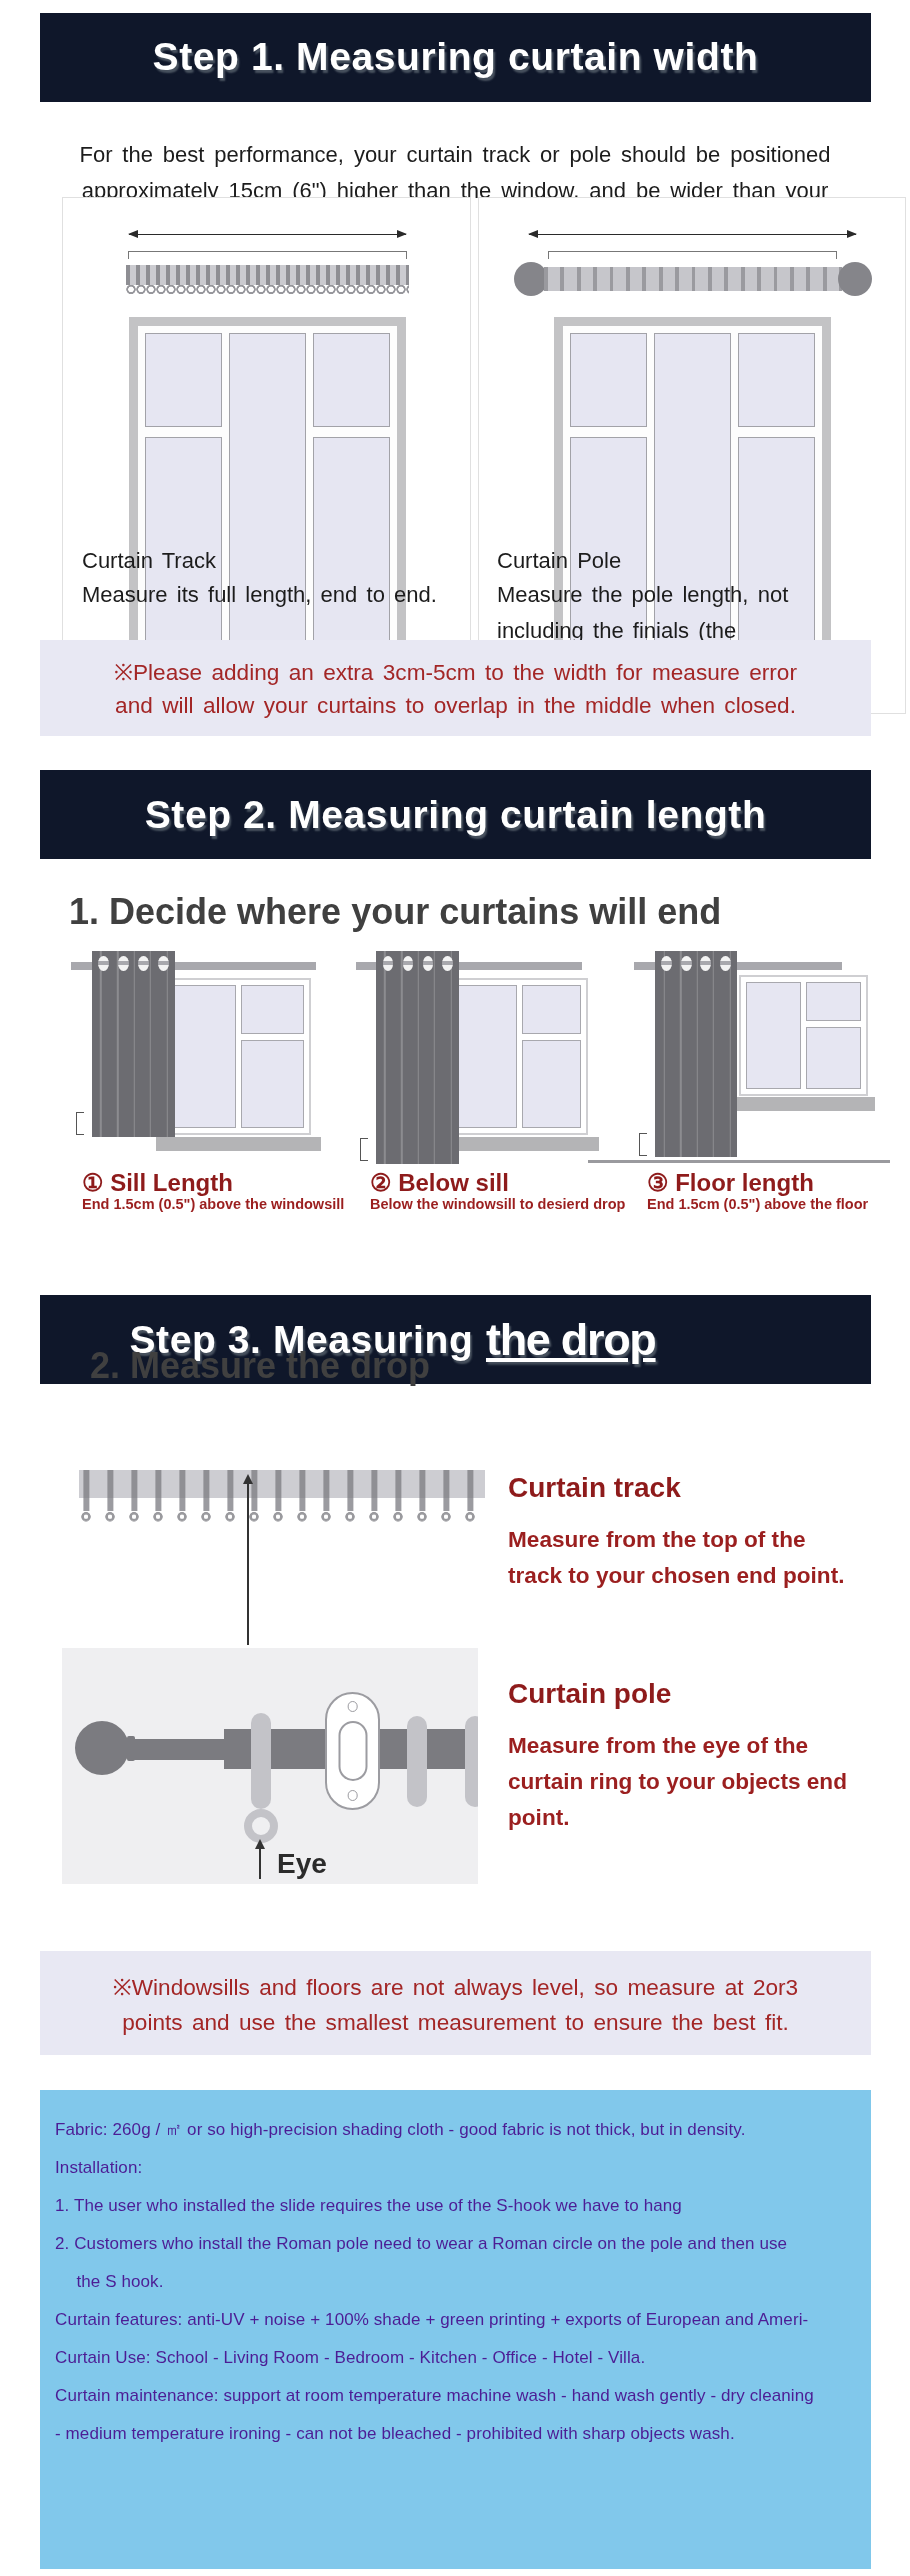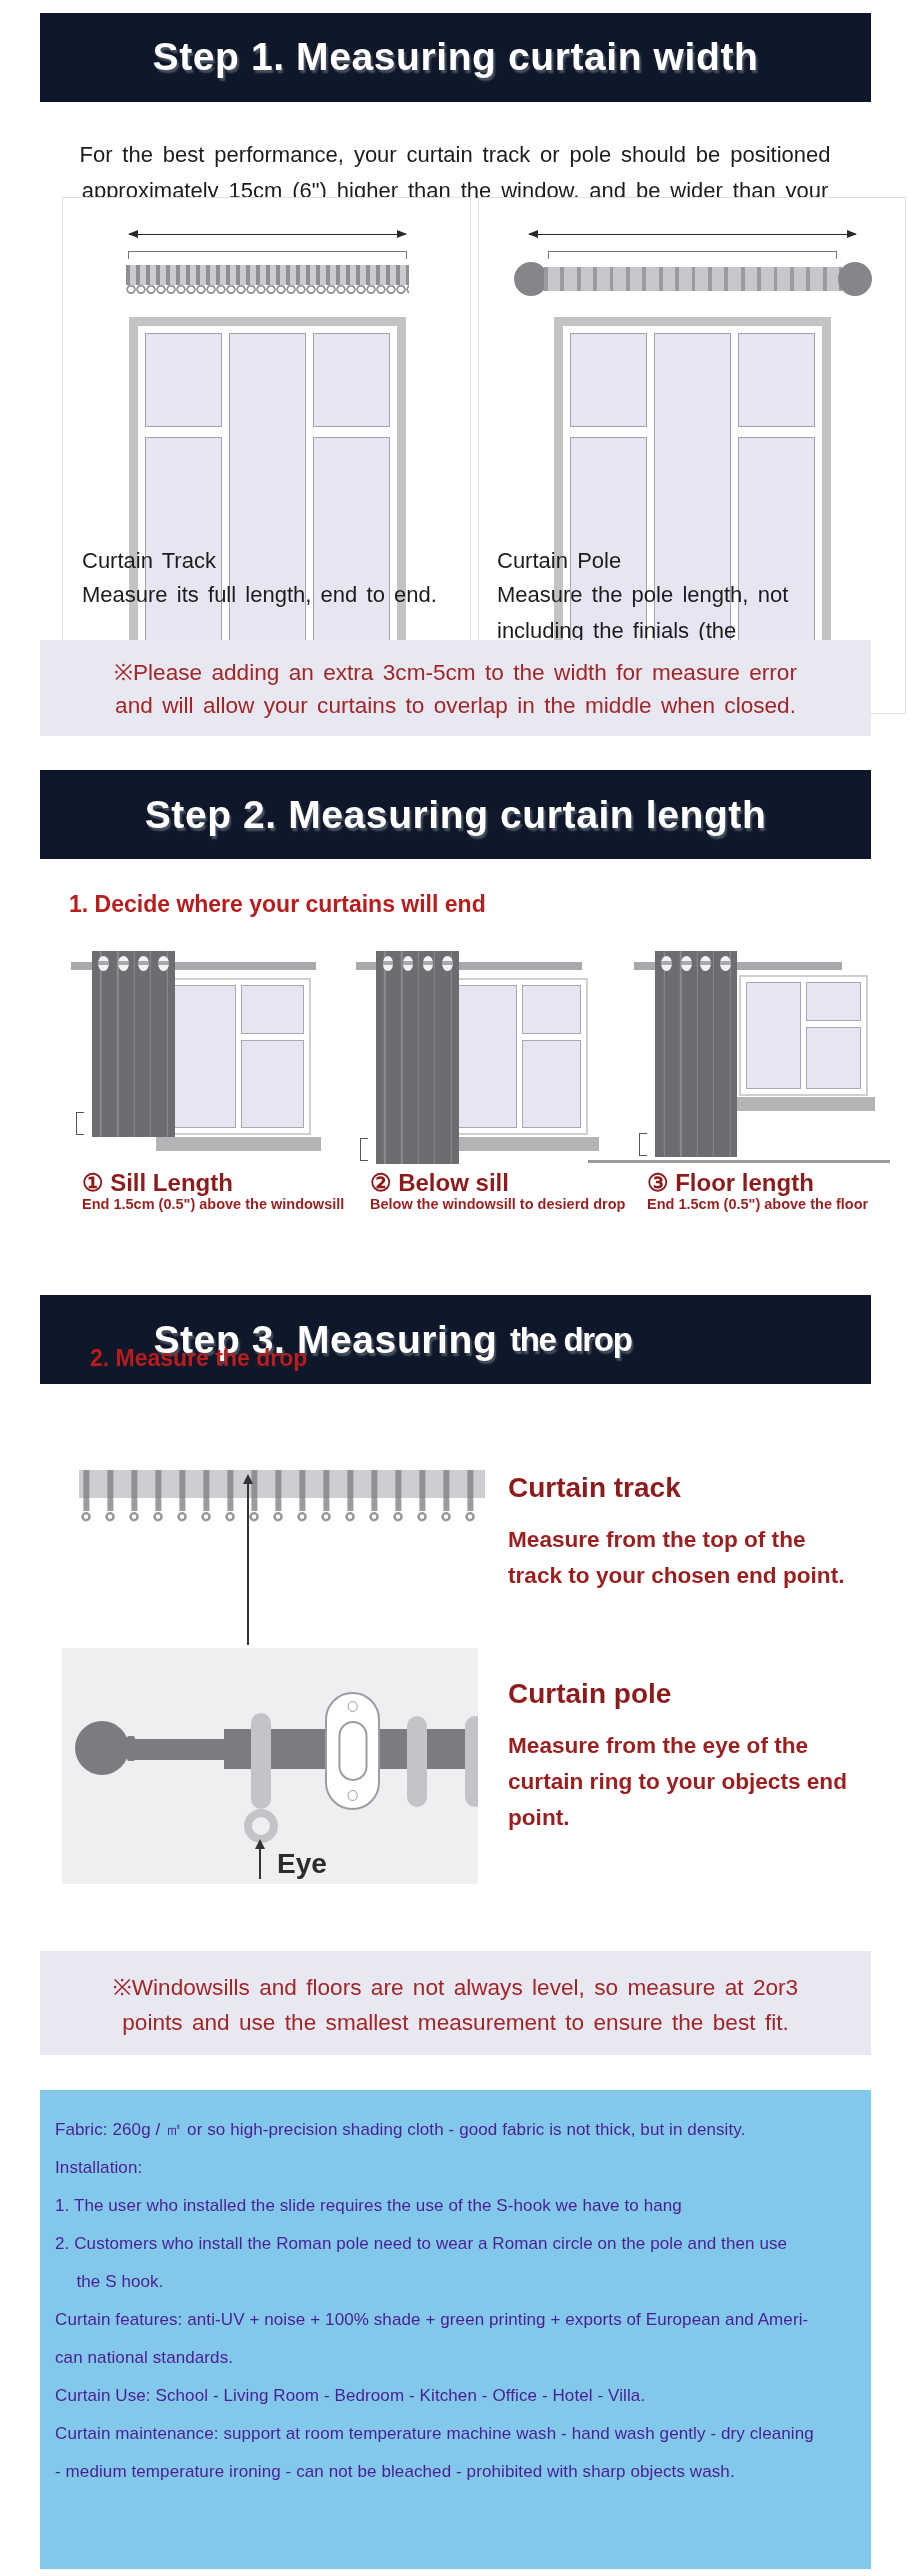--- a/index.html
+++ b/index.html
@@ -7,21 +7,21 @@
   .page { position:relative; width:910px; height:2576px; background:#fff; overflow:hidden; }
 
   
   .banner { position:absolute; left:40px; width:831px; height:89px; background:#0f172a;
             display:flex; align-items:center; justify-content:center;
             color:#fff; font-weight:bold; font-size:39px; letter-spacing:0.6px;
             text-shadow:1.9px 2.5px 1.9px rgba(105,115,125,0.65); white-space:nowrap; }
   .banner1 { top:12.6px; }
   .banner2 { top:770px; }
   .banner3 { top:1295px; padding-right:126px; }
-  .banner3 .sub { font-size:33px; letter-spacing:-1.3px; margin-left:12.6px; }
+  .banner3 .sub { font-size:45px; letter-spacing:-1.3px; margin-left:12.6px;text-decoration:underline; }
 
   
   .intro { position:absolute; left:0; top:137px; width:910px; text-align:center;
            font-size:22px; line-height:36px; color:#1c1c1c; word-spacing:3.8px; }
 
   
   .panel { position:absolute; top:197px; height:517px; border:0.6px solid #e0e0e0; background:#fff; }
   .panel-track { left:62px; width:409px; }
   .panel-pole  { left:478px; width:428px; }
 
@@ -59,21 +59,21 @@
   
   .cap { position:absolute; font-size:22px; color:#1c1c1c; word-spacing:3.1px; white-space:nowrap; }
 
   
   .note { position:absolute; left:40px; width:831px; background:#E8E8F3; text-align:center;
           color:#A32626; font-size:22.6px; line-height:33px; word-spacing:3.1px; }
   .note1 { top:640px; height:96px; padding-top:16.4px; }
   .note2 { top:1951px; height:104px; padding-top:19px; line-height:35px; }
 
   
-  .heading { position:absolute; font-size:23px; font-weight:bold; color:#b91c1c; white-space:nowrap; }
+  .heading { position:absolute; font-size:36px; font-weight:bold; color:#404040; white-space:nowrap; }
   .heading2 { left:69px; top:891px; }
   .heading3 { left:90px; top:1345px; }
 
   
   .opt { position:absolute; top:947px; height:221px; }
   .opt1 { left:62px;  width:265px; }
   .opt2 { left:350px; width:243px; }
   .opt3 { left:626px; width:252px; }
 
   .pole2 { position:absolute; height:8.2px; background:#a8a8ad; z-index:1; }
@@ -360,20 +360,19 @@
     <div>points and use the smallest measurement to ensure the best fit.</div>
   </div>
 
   <div class="details">
     <div class="dline">Fabric: 260g / ㎡ or so high-precision shading cloth - good fabric is not thick, but in density.</div>
     <div class="dline">Installation:</div>
     <div class="dline">1. The user who installed the slide requires the use of the S-hook we have to hang</div>
     <div class="dline">2. Customers who install the Roman pole need to wear a Roman circle on the pole and then use</div>
     <div class="dline">the S hook.</div>
     <div class="dline">Curtain features: anti-UV + noise + 100% shade + green printing + exports of European and Ameri-</div>
-    <div class="dline">can national standards.</div>
     <div class="dline">Curtain Use: School - Living Room - Bedroom - Kitchen - Office - Hotel - Villa.</div>
     <div class="dline">Curtain maintenance: support at room temperature machine wash - hand wash gently - dry cleaning</div>
     <div class="dline">- medium temperature ironing - can not be bleached - prohibited with sharp objects wash.</div>
   </div>
 
 </div>
 
 
 </body></html>

